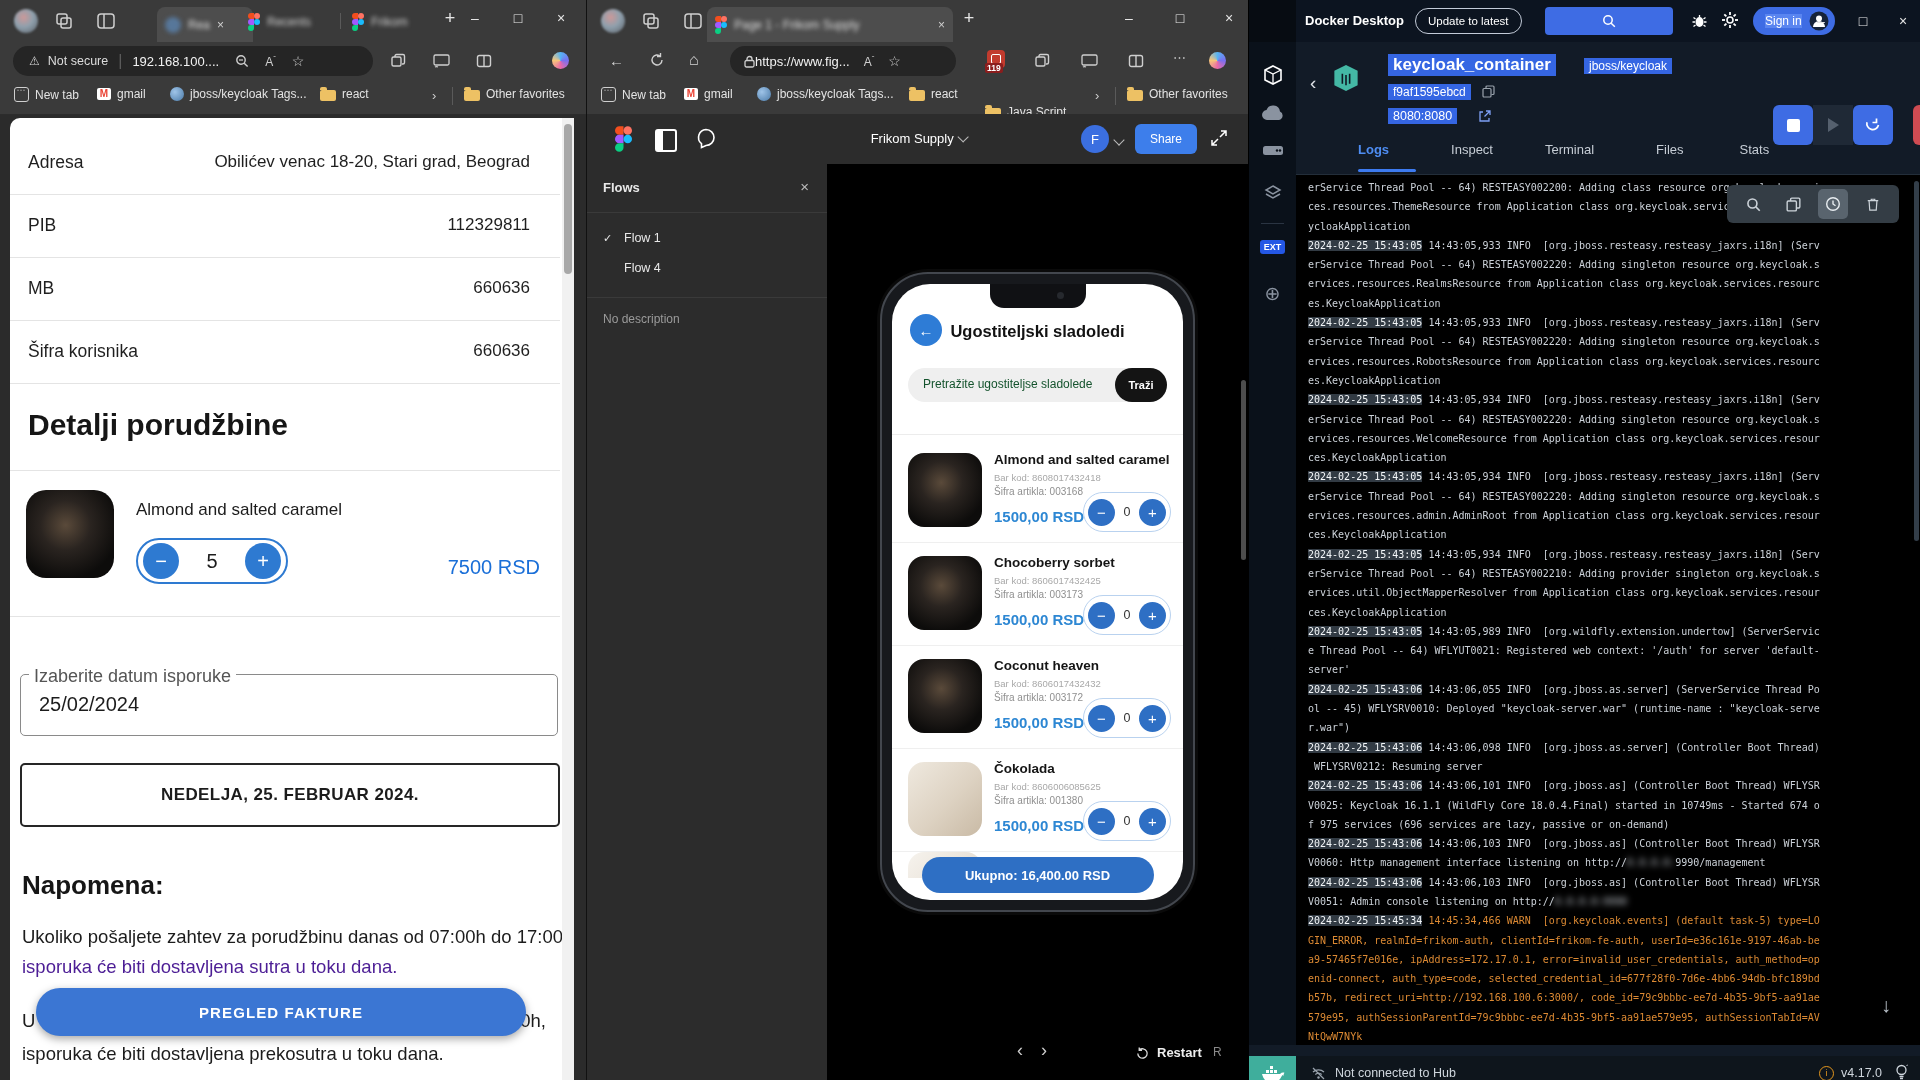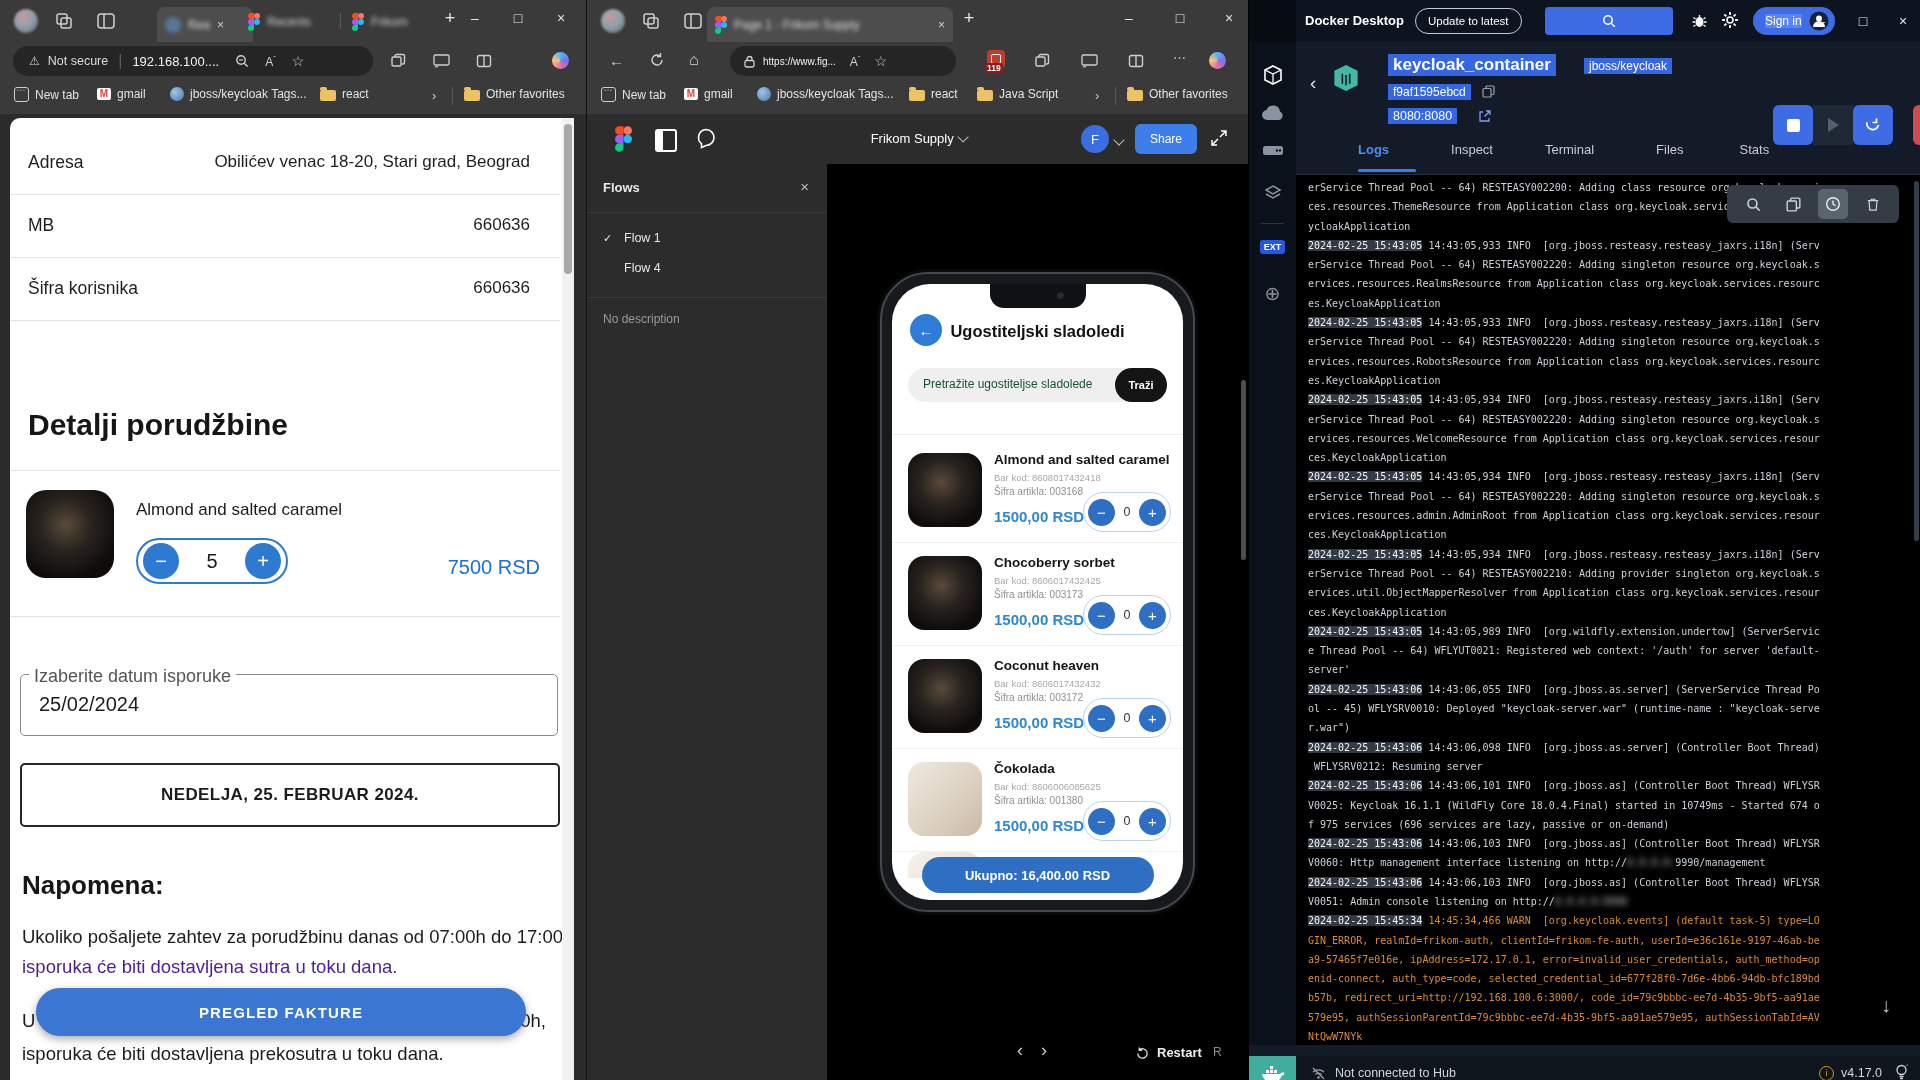--- a/index.html
+++ b/index.html
@@ -197,20 +197,24 @@
       </div>
     </div>
 
     <div class="page-card">
       <div id="info-rows" style="position:absolute;top:14px;left:0;right:14px;">
   <div class="info-row">
     <span class="info-label">Adresa</span>
     <span class="info-value">Obilićev venac 18-20, Stari grad, Beograd</span>
   </div>
 
+  <div class="info-row">
+    <span class="info-label">PIB</span>
+    <span class="info-value">112329811</span>
+  </div>
 
   <div class="info-row">
     <span class="info-label">MB</span>
     <span class="info-value">660636</span>
   </div>
 
   <div class="info-row">
     <span class="info-label">Šifra korisnika</span>
     <span class="info-value">660636</span>
   </div>
@@ -282,21 +286,21 @@
       <span class="abs chip-ic" style="left:22px;top:10px;font-size:15px;">←</span>
       <svg class="abs" style="left:62px;top:10px;" width="16" height="16" viewBox="0 0 16 16">
           <path d="M13 8a5 5 0 11-1.5-3.6M11.5 1v3.5H8" fill="none" stroke="#cfcfcf" stroke-width="1.4"></path>
         </svg>
       <span class="abs chip-ic" style="left:102px;top:9px;font-size:16px;">⌂</span>
       <div class="url-pill" style="left:143px;width:226px;">
         <svg style="margin-left:14px;" width="11" height="13" viewBox="0 0 11 13">
             <rect x="1" y="5.5" width="9" height="6.5" rx="1.5" fill="none" stroke="#cfcfcf" stroke-width="1.3"></rect>
             <path d="M3 5.5V4a2.5 2.5 0 015 0v1.5" fill="none" stroke="#cfcfcf" stroke-width="1.3"></path>
           </svg>
-        <span style="margin-left:8px;font-size:10px;color:#f2f2f2;text-align:right;">https://www.fig...</span>
+        <span style="font-size:13px;color:#f2f2f2;text-align:right;">https://www.fig...</span>
         <span style="margin-left:14px;font-size:12px;color:#cfcfcf;">A<span style="font-size:8px;vertical-align:super;">ˆ</span></span>
         <span style="margin-left:14px;font-size:14px;color:#cfcfcf;">☆</span>
       </div>
       <div class="abs" style="left:400px;top:8px;width:18px;height:18px;background:#c23b2e;border-radius:4px;">
         <div style="position:absolute;inset:4px;border:1.5px solid #fff;border-radius:2px;"></div>
         <div style="position:absolute;left:-2px;top:13px;background:#8b1d1d;color:#fff;font-size:8.5px;font-weight:bold;padding:0 2px;border-radius:2px;">119</div>
       </div>
       <svg class="abs" style="left:447px;top:11px;" width="16" height="16" viewBox="0 0 16 16">
           <rect x="2" y="4" width="9" height="9" rx="1.5" fill="none" stroke="#cfcfcf" stroke-width="1.4"></rect>
           <path d="M5 4V3a1.5 1.5 0 011.5-1.5H13A1.5 1.5 0 0114.5 3v6.5A1.5 1.5 0 0113 11h-1" fill="none" stroke="#cfcfcf" stroke-width="1.4"></path>
@@ -328,21 +332,21 @@
   <div class="bm-item" style="left: 170px;">
     <span class="ic-globe"></span>
     <span>jboss/keycloak Tags...</span>
   </div>
 
   <div class="bm-item" style="left: 322px;">
     <span class="ic-folder"></span>
     <span>react</span>
   </div>
 
-  <div class="bm-item" style="left: 390px;">
+  <div class="bm-item" style="left: 398px; margin-top: 18px;">
     <span class="ic-folder"></span>
     <span>Java Script</span>
   </div>
 </div>
       <span class="abs" style="left:508px;top:8px;color:#cfcfcf;font-size:13px;">›</span>
       <div class="abs" style="left:528px;top:7px;width:1px;height:18px;background:#5a5a5a;"></div>
       <div class="bm-item" style="left:540px;">
         <span class="ic-folder"></span>
         <span>Other favorites</span>
       </div>

